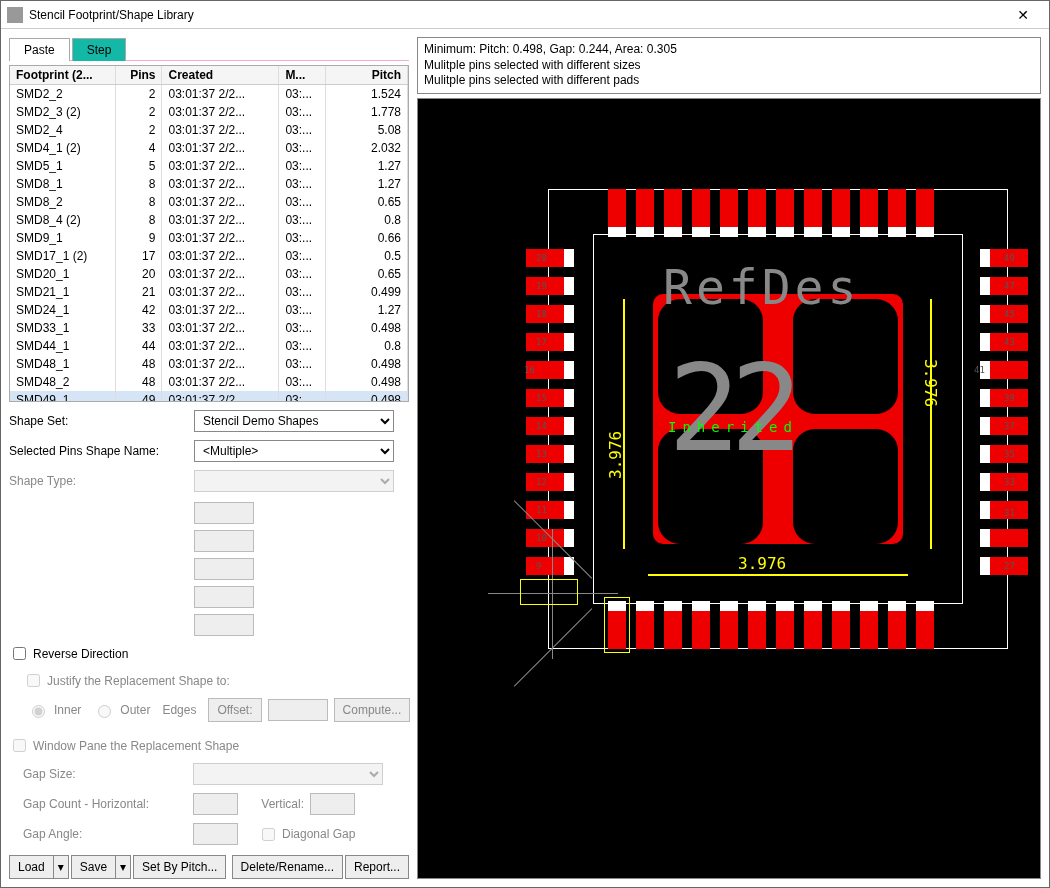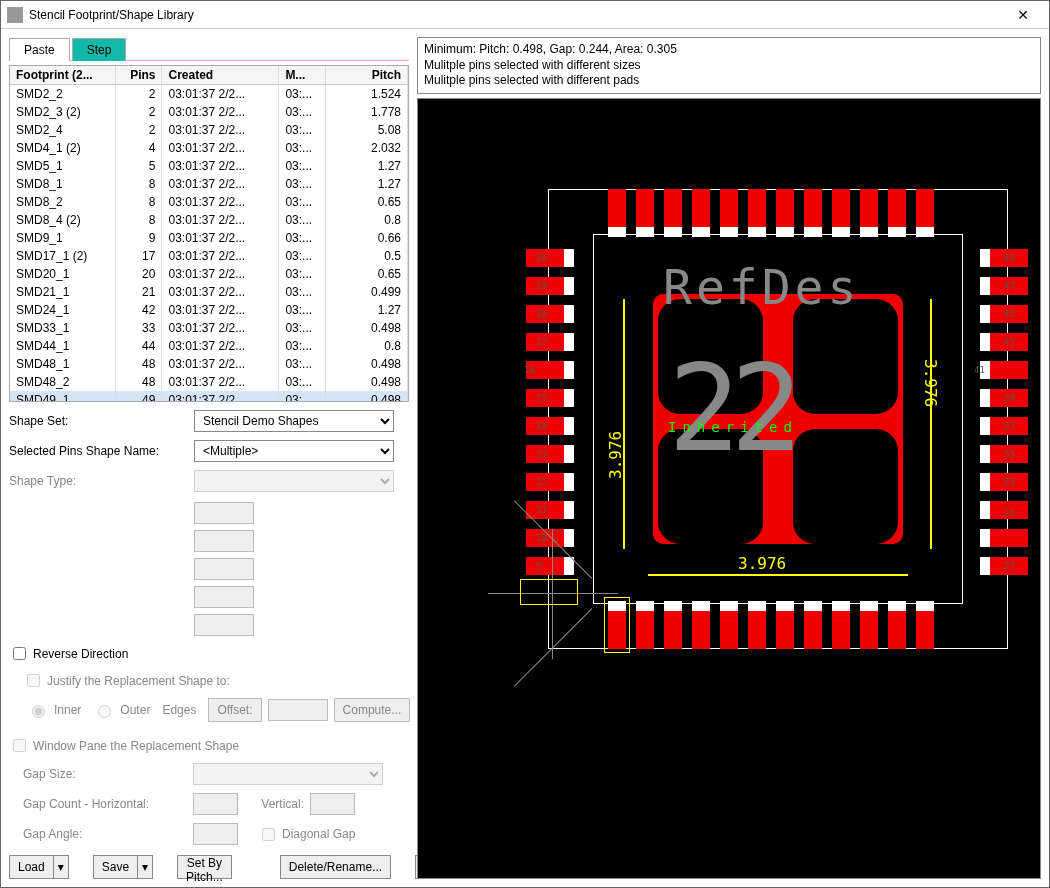--- a/index.html
+++ b/index.html
@@ -29,21 +29,21 @@
   select:disabled, input:disabled { background:#eee; color:#888; border-color:#bbb;}
   .small-inputs { margin-left:185px; display:flex; flex-direction:column; gap:6px; margin-top:6px;}
   .small-inputs input { width:60px; }
   .chk-row { display:flex; align-items:center; gap:4px; margin-top:4px;}
   .chk-row.disabled { color:#888; }
   .radio-row { display:flex; align-items:center; gap:6px; margin-left:18px; margin-top:4px;}
   .radio-row span.lbl { margin-right:6px; }
   .disabled { color:#888; }
   button { height:24px; border:1px solid #888; background:#eee; padding:0 8px; }
   button:disabled { color:#888; border-color:#bbb;}
-  .btn-row { display:flex; gap:24px; margin-top:auto; padding-top:6px;}
+  .btn-row { display:flex; gap:2px; margin-top:auto; padding-top:6px;}
   .split-btn { display:flex; }
   .split-btn button:first-child { border-right:none;}
   .split-btn .caret { width:16px; padding:0;}
   .info-box { border:1px solid #888; padding:4px 6px; line-height:1.3;}
   .preview { flex:1; border:1px solid #888; background:#000; position:relative; overflow:hidden;}
   .right-bottom { display:flex; align-items:center; gap:10px; padding-top:6px;}
   .right-bottom .spacer { flex:1; }
   .icon-btns { display:flex; gap:0px;}
   .icon-btns .ib { width:20px; height:20px; border:1px solid #456; background:linear-gradient(#3af,#06c); margin-left:2px;}
   .okbtn { border:1px solid #06c; padding:0 18px;}

